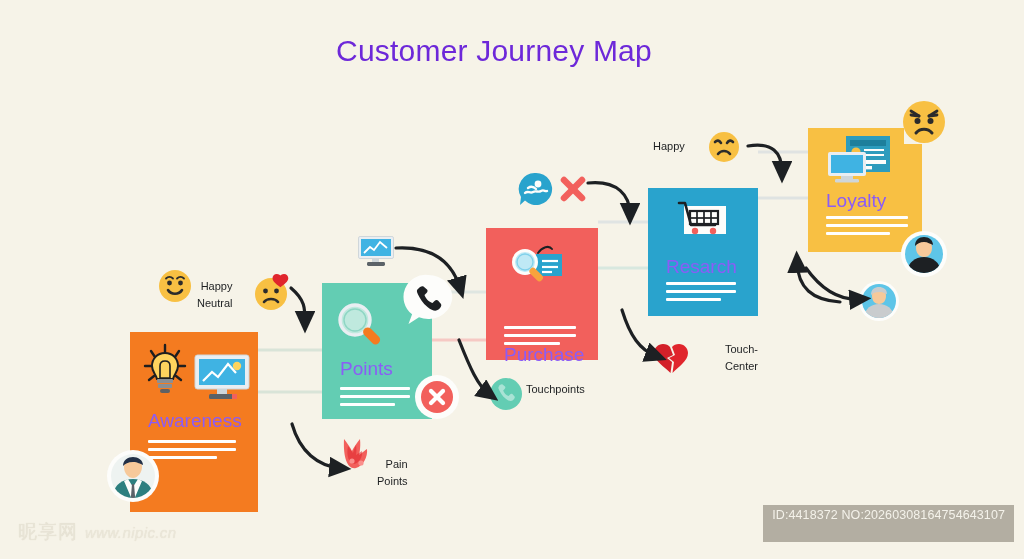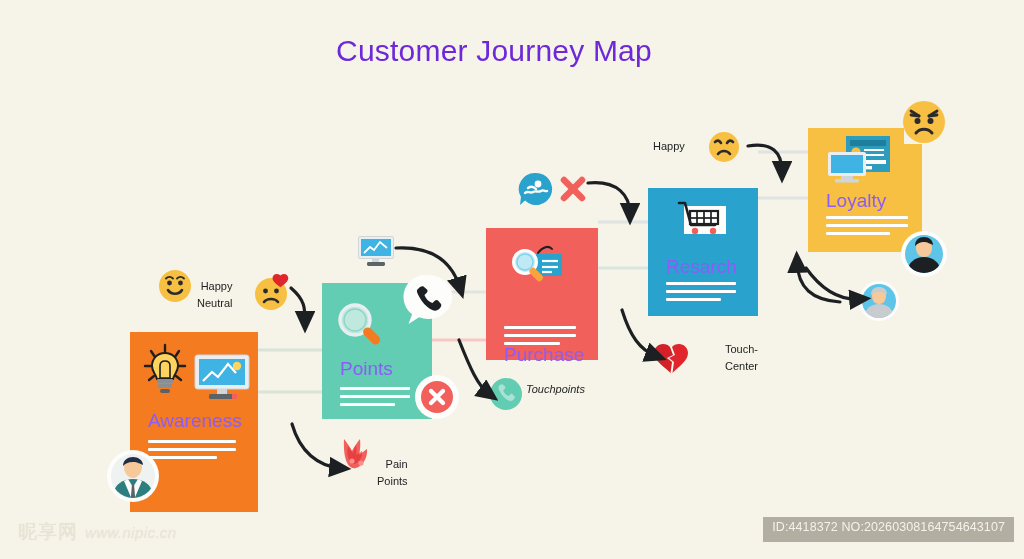--- a/index.html
+++ b/index.html
@@ -61,21 +61,21 @@
     text-shadow:0 0 1px #c9c2ad;
     font-family:"DejaVu Sans", sans-serif;
   }
   .wm .url{
     font-size:15px;color:#e2ddcd;font-style:italic;letter-spacing:.4px;
     text-shadow:0 0 1px #cdc6b2;
   }
   .idbox{
     position:absolute;right:10px;bottom:17px;z-index:9;
     background:#b3aea2;color:#f4f2ea;
-    font-size:12.5px;padding:3px 9px 8px;letter-spacing:.1px;
+    font-size:12.5px;padding:3px 9px 20px;letter-spacing:.1px;
     font-family:"Liberation Sans", sans-serif;
   }
 </style>
 </head>
 <body>
 
 <div id="canvas">
 
   <div class="title">Customer Journey Map</div>
 
@@ -335,21 +335,21 @@
     <circle cx="10" cy="24" r="2.6" fill="#fa8f8c"></circle>
     <circle cx="19" cy="26" r="2.6" fill="#fa8f8c"></circle>
   </svg>
   <div class="cap" style="left:377px;top:440px;margin-top:16px;">Pain
 Points</div>
 
   <svg class="badge" style="left:489px;top:377px;" width="34" height="34" viewBox="0 0 34 34">
     <circle cx="17" cy="17" r="16" fill="#63cdb3"></circle>
     <path d="M10 9c1-1.2 2.6-2.2 3.6-1.4l2.4 2c.7.7.3 1.7-.4 2.4l-1.4 1.4c.7 2.4 3 4.8 5.4 5.5l1.4-1.4c.7-.7 1.7-1 2.4-.4l2.2 2.4c.7 1-.4 2.7-1.7 3.7-1.7 1.4-4 1-7.4-1.7s-5-5.8-6.4-8.5c-1-2-1-3 .3-4z" fill="#a9e3d5"></path>
   </svg>
-  <div class="cap" style="left:526px;top:381px;font-style:italic;">Touchpoints</div>
+  <div class="cap" style="left:526px;top:381px;">Touchpoints</div>
 
   <svg class="badge" style="left:653px;top:342px;" width="36" height="34" viewBox="0 0 36 34">
     <path d="M10 2C5 2 1 6 1 11c0 8 11 14 16.5 20L19 20l-5-4 6-3-3-8C15.5 3.2 13 2 10 2z" fill="#d32029"></path>
     <path d="M26 2c-3 0-5.5 1.2-7 3l3 8-6 3 5 4-1.5 11C25 25 35 19 35 11c0-5-4-9-9-9z" fill="#e0252c"></path>
   </svg>
   <div class="cap" style="left:709px;top:341px;margin-left:16px;">Touch-
 Center</div>
 
   <div class="cap" style="left:653px;top:138px;">Happy</div>
   <svg class="badge" style="left:708px;top:131px;" width="32" height="32" viewBox="0 0 32 32">

